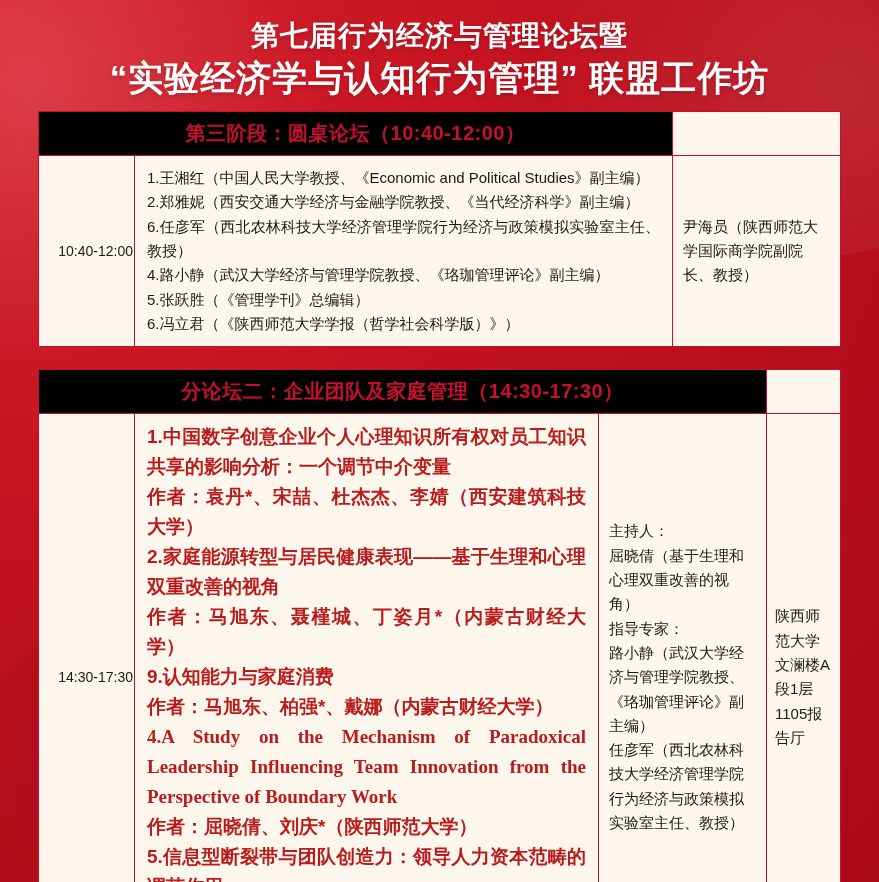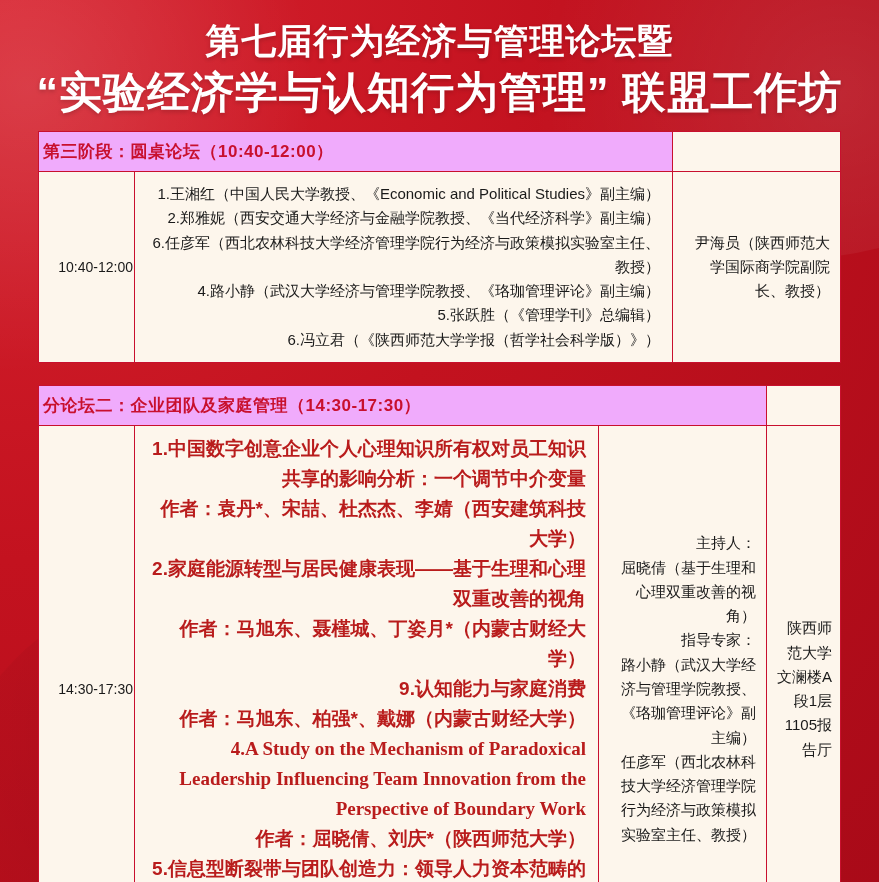--- a/index.html
+++ b/index.html
@@ -65,44 +65,45 @@
     padding: 18px 10px 10px 10px;
     text-align: center;
   }
   .title-line {
     color: #ffffff;
     font-weight: bold;
     letter-spacing: 1px;
     line-height: 1.32;
     text-shadow: 0 2px 4px rgba(0,0,0,0.18);
   }
-  .title-line-1 { font-size: 35px; }
-  .title-line-2 { font-size: 43px; }
+  .title-line-1 { font-size: 28px; }
+  .title-line-2 { font-size: 35px; }
 
   
   .table-wrap {
     padding: 0 38px;
     box-sizing: border-box;
   }
   table.sched {
     width: 100%;
     border-collapse: collapse;
     background: #fdf6ec;
     table-layout: fixed;
   }
   table.sched td, table.sched th {
     border: 1px solid #c8102e;
     vertical-align: middle;
     box-sizing: border-box;
   }
   .band-title {
-    background: #f0abfc;
+    background: #000000;
     color: #c8102e;
     font-weight: bold;
-    font-size: 17px;
+    font-size: 20px;
+    text-align: center;
     padding: 8px 4px;
     letter-spacing: 0.5px;
   }
   .band-blank {
     background: #fdf6ec;
     border-top: 1px solid #c8102e;
   }
   .col-time {
     width: 96px;
     text-align: right;
@@ -136,21 +137,21 @@
     height: 22px;
   }
   .col-content-2 {
     padding: 8px 12px;
     font-size: 19px;
     line-height: 1.58;
     color: #b91c1c;
     text-align: justify;
     font-weight: bold;
   }
-  .line { display: block; text-align: right; }
+  .line { display: block; }
   .ln-en { font-family: "Liberation Serif", serif; }
   .cut-bottom {
     overflow: hidden;
   }
 </style>
 </head>
 <body>
 
 <div class="bg-layer"></div>
 <div class="bg-swoosh-1"></div>

